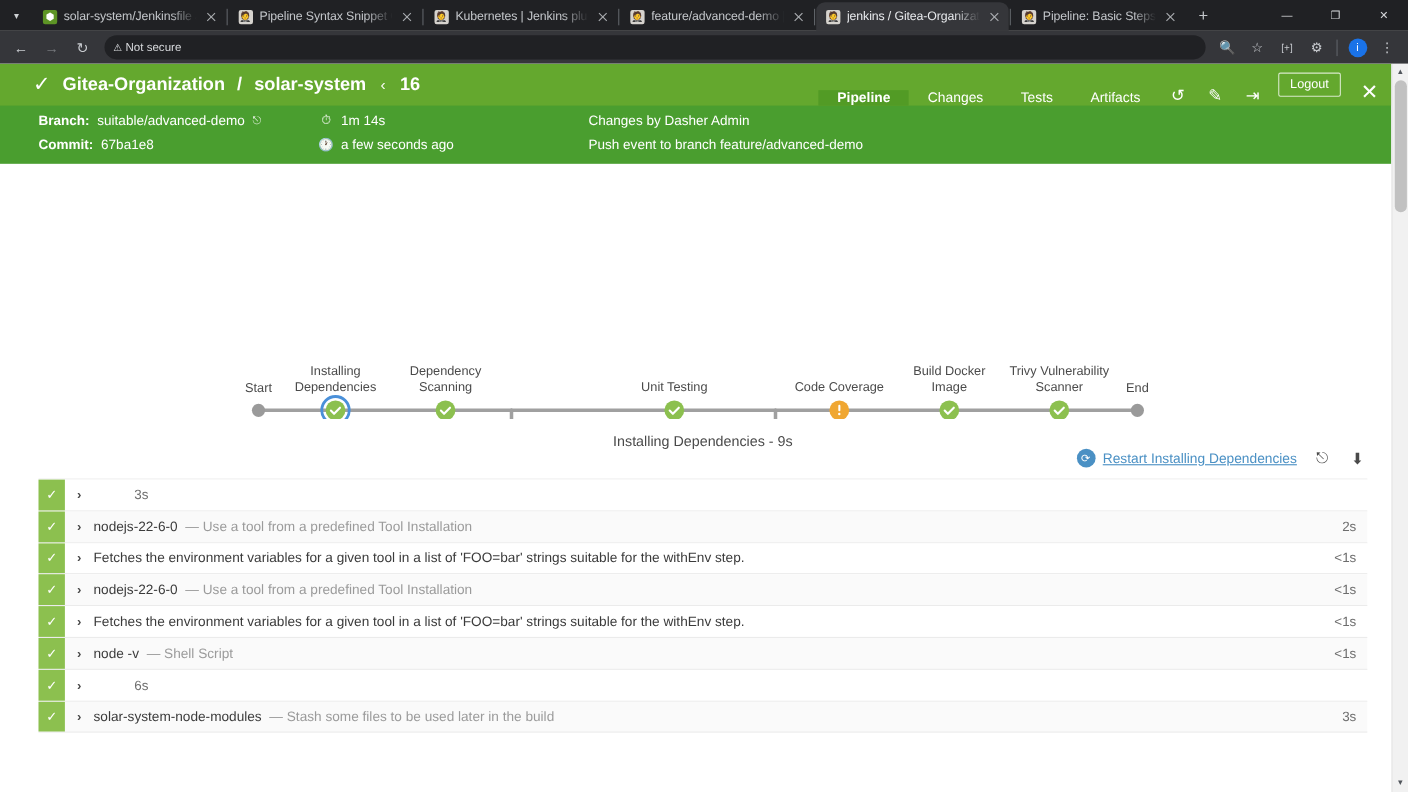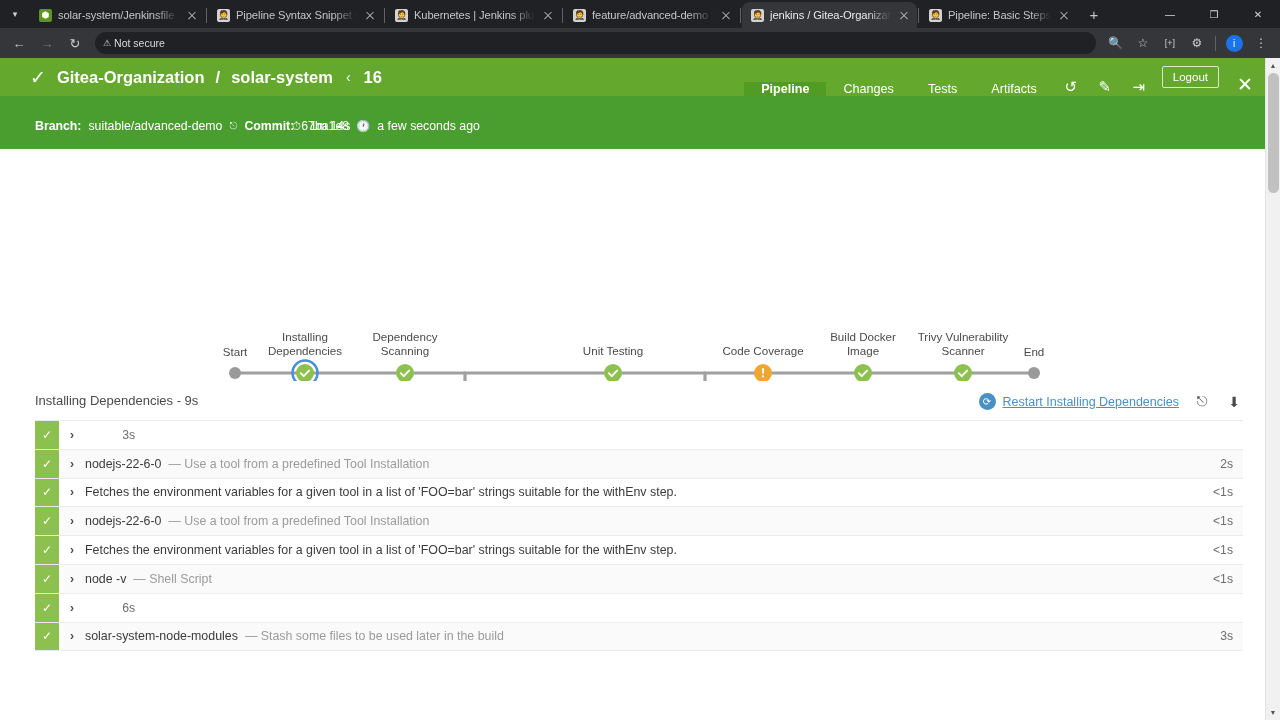--- a/index.html
+++ b/index.html
@@ -103,40 +103,40 @@
   }
   .bo-tab.active { background:#529b25; font-weight:bold; }
   .bo-ic { width:34px; display:flex; align-items:center; justify-content:center; color:#fff; font-size:15px; }
   .logout-btn {
     align-self:center; border:1px solid rgba(255,255,255,.75); color:#fff;
     font-size:11.5px; padding:4px 10px; border-radius:2px; margin:0 6px 0 6px;
   }
   .close-x { width:40px; display:flex; align-items:center; justify-content:center; color:#fff; font-size:19px; }
 
   .bo-meta { height:53px; padding:7px 0 0 35px; display:flex; font-size:12.3px; color:#fff; }
-  .meta-col { display:flex; flex-direction:row; gap:7px; }
+  .meta-col { display:flex; flex-direction:column; gap:7px; }
   .meta-col.c1 { width:255px; }
   .meta-col.c2 { width:245px; }
   .meta-row { display:flex; align-items:center; gap:7px; white-space:nowrap; }
   .meta-label { font-weight:bold; }
   .meta-val { font-weight:normal; }
   .ext-ic { font-size:10px; opacity:.85; }
   .meta-ic { width:13px; display:inline-flex; align-items:center; justify-content:center; font-size:11.5px; opacity:.95; }
 
   
   .graph-wrap { position:relative; height:232px; background:#fff; }
   svg.graph { position:absolute; left:0; top:0; }
   .g-label { font-family:"Liberation Sans", sans-serif; font-size:11.4px; fill:#4a4a4a; }
   .g-label.top { font-size:11.6px; }
   .g-label.sub { font-size:10.3px; fill:#5c5c5c; }
   .g-label.seq { font-size:11.6px; fill:#4a4a4a; }
 
   
   .steps-head {
-    display:flex; padding: 12px 22px 10px 35px; background:#fff;
+    display:flex; align-items:center; padding: 12px 22px 10px 35px; background:#fff;flex-direction:column;
   }
   .steps-title { font-size:13px; color:#4a4a4a; }
   .steps-actions { margin-left:auto; display:flex; align-items:center; gap:14px; }
   .restart-link { display:flex; align-items:center; gap:7px; color:#4a90c4; font-size:12.5px; }
   .restart-link .lbl { text-decoration:underline; }
   .restart-ic { width:17px; height:17px; border-radius:50%; background:#4a90c4; color:#fff; font-size:10px; display:flex; align-items:center; justify-content:center; }
   .act-ic { color:#4a4a4a; font-size:14px; width:18px; display:flex; align-items:center; justify-content:center; }
 
   .steps-list { margin:0 22px 0 35px; border-top:1px solid #ebebeb; }
   .step-row {
@@ -268,20 +268,28 @@
             </div>
           </div>
           <div class="meta-col c2">
             <div class="meta-row">
               <span class="meta-ic">⏱</span>
               <span>1m 14s</span>
             </div>
             <div class="meta-row">
               <span class="meta-ic">🕐</span>
               <span>a few seconds ago</span>
+            </div>
+          </div>
+          <div class="meta-col">
+            <div class="meta-row">
+              <span>Changes by Dasher Admin</span>
+            </div>
+            <div class="meta-row">
+              <span>Push event to branch feature/advanced-demo</span>
             </div>
           </div>
         </div>
       </div>
 
       <div class="graph-wrap">
         <svg class="graph" width="1265" height="232" viewBox="0 0 1265 232">
           <g id="graph-edges" fill="none" stroke="#a0a0a0" stroke-width="3.2" stroke-linecap="round">
               <path d="M235 224 L305 224"></path>
               <path d="M305 224 L405 224"></path>

